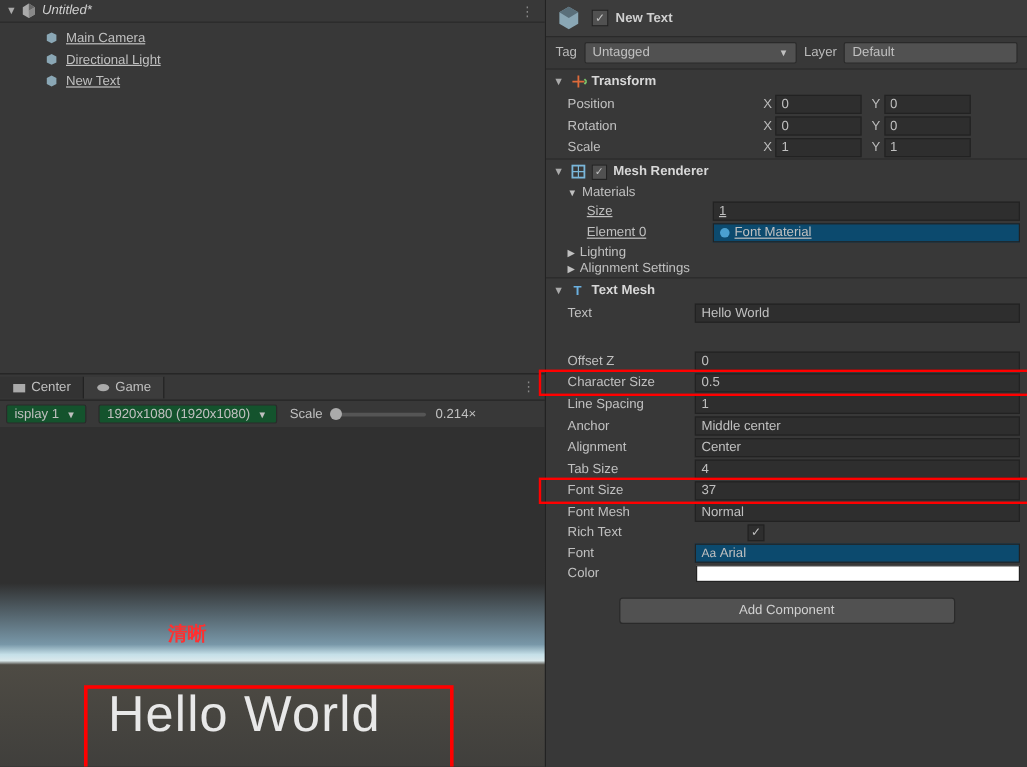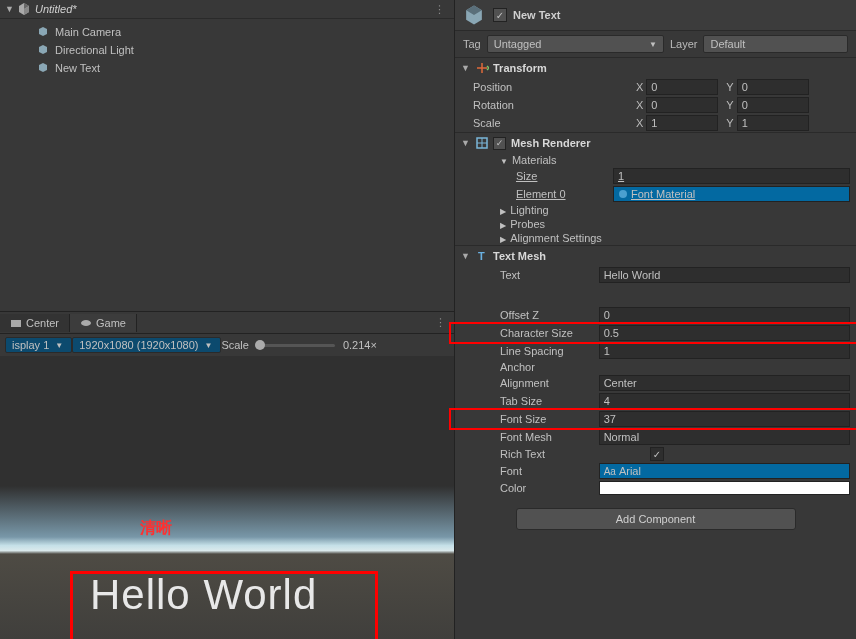--- a/index.html
+++ b/index.html
@@ -8,33 +8,33 @@
     .left-panel { width: 454px; display: flex; flex-direction: column; }
     .right-panel { flex: 1; background: #383838; border-left: 1px solid #222; }
     
     .hierarchy-panel { height: 312px; background: #383838; border-bottom: 1px solid #222; position: relative; }
     .hierarchy-header { display: flex; align-items: center; padding: 2px 5px; border-bottom: 1px solid #2a2a2a; }
     .hierarchy-header .foldout { margin-right: 2px; }
     .hierarchy-header .unity-icon { margin-right: 4px; }
     .hierarchy-title { flex: 1; color: #d0d0d0; font-style: italic; }
     .hierarchy-menu { color: #888; cursor: pointer; padding: 0 4px; }
     
-    .hierarchy-list { padding-left: 8px; padding-top: 4px; }
+    .hierarchy-list { padding-left: 8px; padding-top: 4px; text-decoration: underline; }
     .hierarchy-item { display: flex; align-items: center; padding: 2px 0 2px 28px; cursor: pointer; }
     .cube-icon { width: 14px; height: 14px; margin-right: 5px; display: inline-block; }
     .cube-icon svg { width: 14px; height: 14px; }
     
     .tabs-bar { display: flex; align-items: center; background: #383838; border-bottom: 1px solid #222; height: 22px; }
     .tab { display: flex; align-items: center; padding: 3px 10px; background: #333; border-right: 1px solid #222; cursor: pointer; }
     .tab.active { background: #3c3c3c; }
     .tab-icon { width: 12px; height: 12px; margin-right: 4px; }
     .tabs-menu { margin-left: auto; padding: 0 8px; color: #888; cursor: pointer; }
     
     .game-toolbar { display: flex; align-items: center; padding: 2px 5px; background: #383838; height: 22px; }
-    .dropdown { display: flex; align-items: center; padding: 1px 8px 1px 6px; background: #0c4a6e; border: 1px solid #2a2a2a; border-radius: 2px; color: #c0c0c0; cursor: pointer; }
+    .dropdown { display: flex; align-items: center; padding: 1px 8px 1px 6px; background: #14532d; border: 1px solid #2a2a2a; border-radius: 2px; margin-right: 10px; color: #c0c0c0; cursor: pointer; }
     .dropdown-arrow { margin-left: 6px; font-size: 8px; }
     .scale-label { margin-right: 6px; color: #c0c0c0; }
     .scale-slider { width: 80px; height: 3px; background: #555; border-radius: 2px; position: relative; margin-right: 8px; }
     .scale-thumb { width: 10px; height: 10px; background: #ababab; border-radius: 50%; position: absolute; top: -4px; left: 0; cursor: pointer; }
     
     .game-view { flex: 1; background: #303030; position: relative; overflow: hidden; }
     .sky { position: absolute; bottom: 0; left: 0; right: 0; height: 170px; background: linear-gradient(to bottom, #303030 0%, #303030 10%, #7897a8 40%, #c5e0e8 45%, #dae9ec 48%, #4e4b44 50%, #403f3c 100%); }
     .hello-text { position: absolute; bottom: 20px; left: 90px; color: #e8e8e8; font-size: 42px; font-weight: normal; letter-spacing: 1px; }
     
     .annotation-box { position: absolute; border: 3px solid #ff0000; }
@@ -54,33 +54,33 @@
     
     .component { border-top: 1px solid #2a2a2a; }
     .component-header { display: flex; align-items: center; padding: 3px 6px; cursor: pointer; }
     .foldout { width: 10px; color: #aaa; font-size: 9px; }
     .comp-icon { width: 14px; height: 14px; margin: 0 4px; }
     .comp-checkbox { width: 13px; height: 13px; background: #515151; border: 1px solid #222; margin-right: 5px; display: inline-flex; align-items: center; justify-content: center; }
     .comp-checkbox.checked::after { content: "✓"; font-size: 9px; color: #c0c0c0; }
     .comp-title { color: #d8d8d8; font-weight: bold; }
     
     .prop-row { display: flex; align-items: center; padding: 1px 6px 1px 18px; }
-    .prop-label { width: 150px; color: #c0c0c0; margin-left: 27px; }
+    .prop-label { width: 150px; color: #c0c0c0; }
     .prop-input { background: #2e2e2e; border: 1px solid #222; color: #c0c0c0; padding: 1px 4px; width: 100%; }
     
     .vec-row { display: flex; align-items: center; padding: 1px 6px 1px 18px; }
     .vec-label { width: 155px; color: #c0c0c0; }
     .vec-axis { color: #bbb; margin: 0 3px 0 8px; }
     .vec-input { width: 72px; background: #2e2e2e; border: 1px solid #222; color: #c0c0c0; padding: 1px 4px; }
     
     .sub-prop { padding-left: 34px; text-decoration: underline; }
     .foldout-closed::before { content: "▶"; font-size: 8px; margin-right: 4px; }
     .foldout-open::before { content: "▼"; font-size: 8px; margin-right: 4px; }
     
-    .obj-field { background: #0369a1; border: 1px solid #222; padding: 1px 4px; display: flex; align-items: center; width: 100%; }
+    .obj-field { background: #0c4a6e; border: 1px solid #222; padding: 1px 4px; display: flex; align-items: center; width: 100%; }
     .obj-field-icon { width: 10px; height: 10px; margin-right: 3px; }
     
     .checkbox-field { width: 14px; height: 14px; background: #2e2e2e; border: 1px solid #222; display: inline-flex; align-items: center; justify-content: center; }
     .checkbox-field.checked::after { content: "✓"; font-size: 10px; color: #c0c0c0; }
     
     .color-field { width: 100%; height: 14px; background: #ffffff; border: 1px solid #222; }
     
     .add-component { margin: 12px auto; display: block; width: 280px; padding: 4px; background: #515151; border: 1px solid #2a2a2a; border-radius: 3px; color: #d0d0d0; text-align: center; cursor: pointer; }
     .highlight-row { position: relative; }
     .highlight-row::after { content: ""; position: absolute; top: -2px; bottom: -2px; left: -6px; right: -6px; border: 2.5px solid #ff0000; pointer-events: none; }
@@ -242,23 +242,20 @@
         <svg class="obj-field-icon" viewBox="0 0 10 10">
             <circle cx="5" cy="5" r="4" fill="#4aa0d0"></circle>
           </svg>
         <span>Font Material</span>
       </div>
     </div>
     <div class="prop-row">
       <span class="prop-label foldout-closed">Lighting</span>
     </div>
     <div class="prop-row">
-      <span class="prop-label foldout-closed">Probes</span>
-    </div>
-    <div class="prop-row">
       <span class="prop-label foldout-closed" style="width:180px">Alignment Settings</span>
     </div>
   </div>
 
   <div class="component">
     <div class="component-header">
       <span class="foldout">▼</span>
       <svg class="comp-icon" viewBox="0 0 14 14">
           <text x="3" y="11" fill="#6ab0e0" font-size="11" font-weight="bold">T</text>
         </svg>
@@ -276,20 +273,21 @@
     <div class="prop-row highlight-row">
       <span class="prop-label">Character Size</span>
       <input class="prop-input" value="0.5" style="">
     </div>
     <div class="prop-row">
       <span class="prop-label">Line Spacing</span>
       <input class="prop-input" value="1" style="">
     </div>
     <div class="prop-row">
       <span class="prop-label">Anchor</span>
+      <div class="prop-input"><span>Middle center</span></div>
     </div>
     <div class="prop-row">
       <span class="prop-label">Alignment</span>
       <div class="prop-input"><span>Center</span></div>
     </div>
     <div class="prop-row">
       <span class="prop-label">Tab Size</span>
       <input class="prop-input" value="4" style="">
     </div>
     <div class="prop-row highlight-row">

